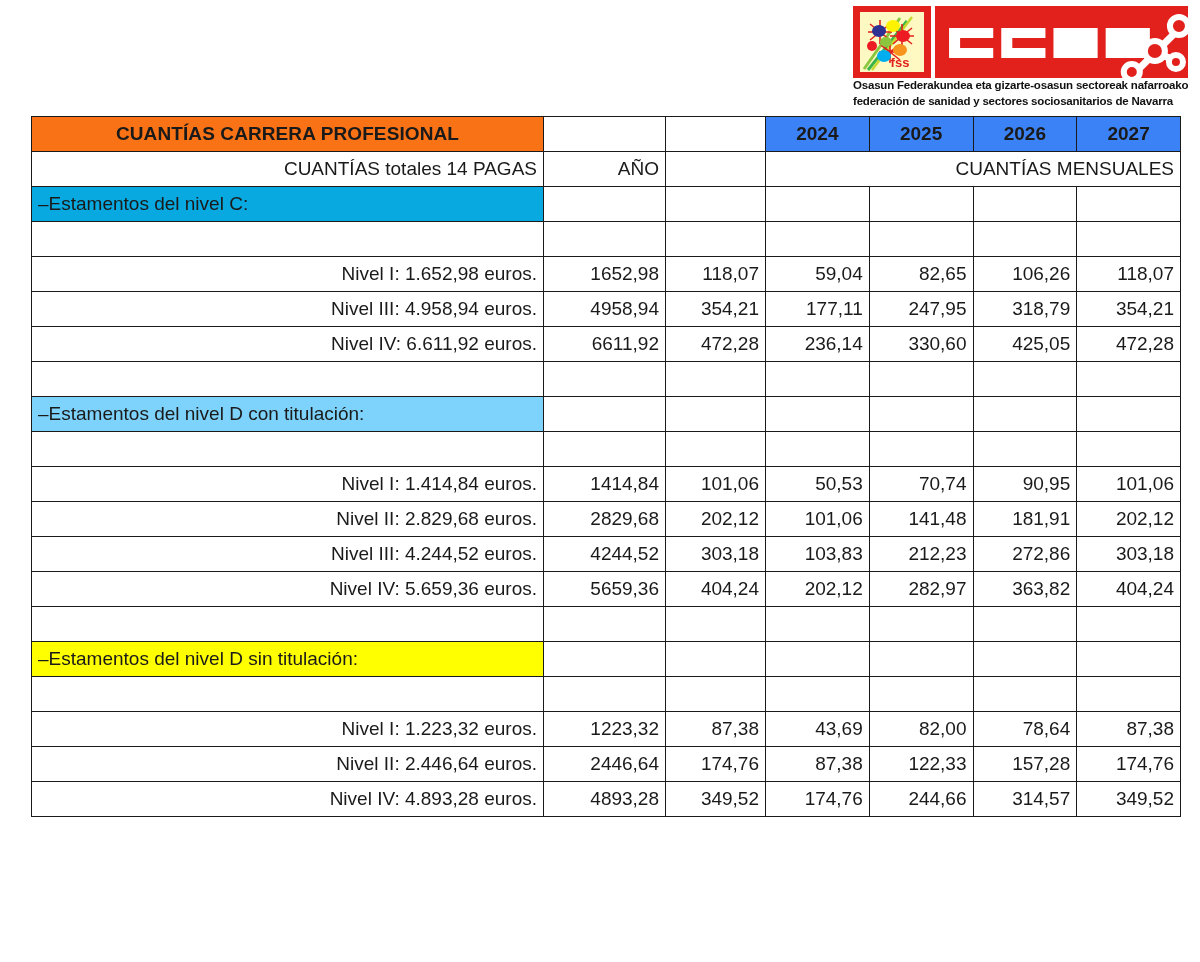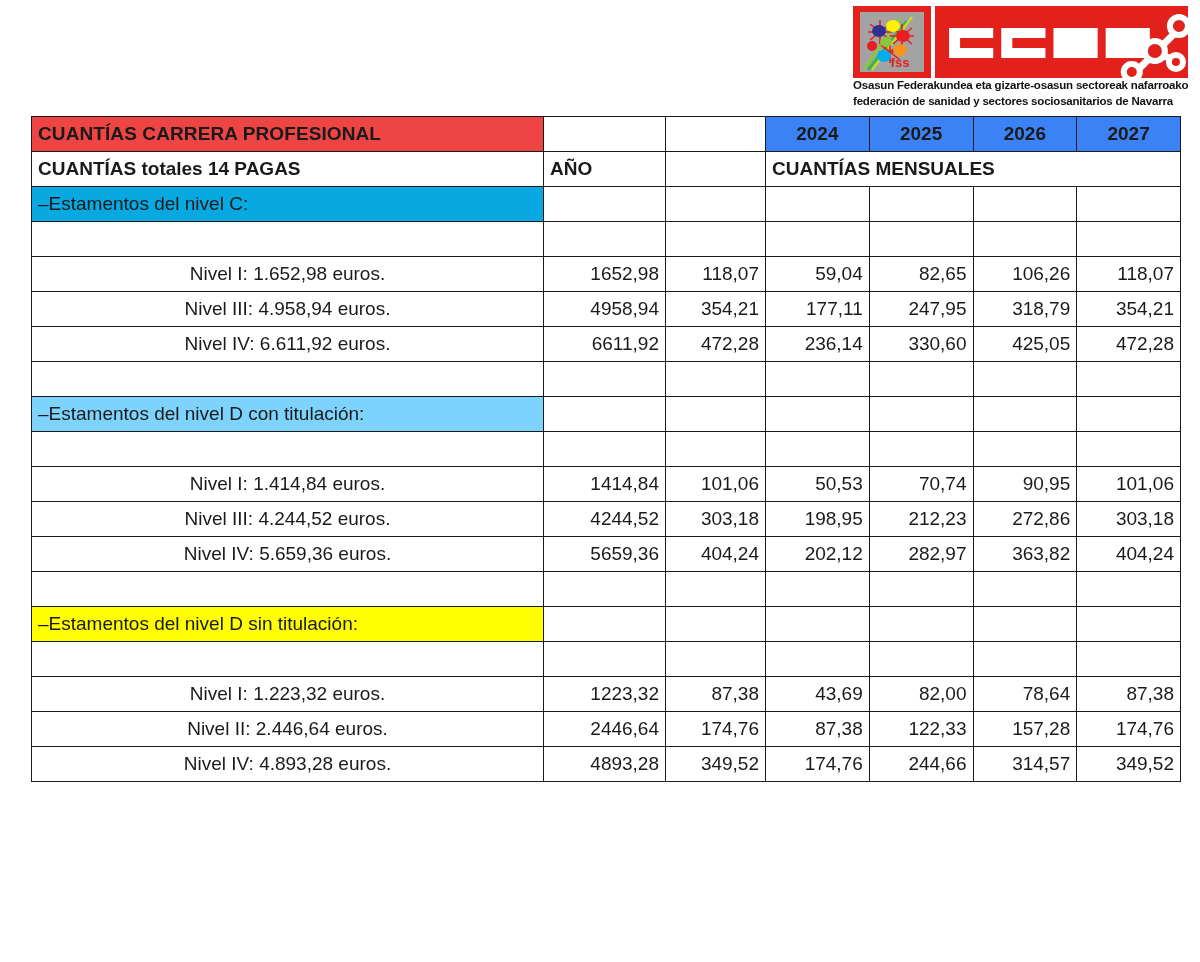--- a/index.html
+++ b/index.html
@@ -29,21 +29,21 @@
   }
   .fss-mark {
     width: 78px; height: 72px;
     background: #E2211C;
     position: relative;
     flex: 0 0 auto;
   }
   .fss-inner {
     position: absolute;
     left: 7px; top: 6px; right: 7px; bottom: 6px;
-    background: #a3a3a3;
+    background: #fef9c3;
     overflow: hidden;
   }
   .fss-inner svg { display: block; width: 100%; height: 100%; }
   .ccoo-mark {
     flex: 1 1 auto;
     height: 72px;
     background: #E2211C;
     margin-left: 4px;
     position: relative;
     overflow: hidden;
@@ -82,50 +82,50 @@
     overflow: hidden;
     white-space: nowrap;
   }
   
   col.c-desc  { width: 512px; }
   col.c-anio  { width: 122px; }
   col.c-100a  { width: 100px; }
   col.c-yr    { width: 103.75px; }
 
   .hdr-red {
-    background: #ef4444;
+    background: #f97316;
     font-weight: bold;
     font-size: 21px;
-    text-align: left;
+    text-align: center;
     letter-spacing: 0.1px;
   }
   .hdr-gray {
     background: #3b82f6;
     font-weight: bold;
     font-size: 22px;
     text-align: center;
   }
   .hdr-bold-c {
-    font-weight: bold;
+    font-weight: normal;
     font-size: 22px;
-    text-align: left;
+    text-align: right;
   }
   .hdr-pct {
     font-weight: bold;
     font-size: 21px;
     text-align: center;
   }
   .sec-label {
     font-size: 19px;
     text-align: left;
     padding-left: 4px;
     color: #161616;
   }
   .row-desc {
-    text-align: center;
+    text-align: right;
     padding-left: 16px;
     font-size: 19px;
     color: #1a1a1a;
   }
   .num {
     text-align: right;
     padding-right: 7px;
     font-size: 19px;
     color: #1a1a1a;
   }
@@ -300,24 +300,33 @@
           <tr>
             <td class="row-desc">Nivel I: 1.414,84 euros.</td>
             <td class="num">1414,84</td>
             <td class="num">101,06</td>
             <td class="num">50,53</td>
             <td class="num">70,74</td>
             <td class="num">90,95</td>
             <td class="num">101,06</td>
           </tr>
           <tr>
+            <td class="row-desc">Nivel II: 2.829,68 euros.</td>
+            <td class="num">2829,68</td>
+            <td class="num">202,12</td>
+            <td class="num">101,06</td>
+            <td class="num">141,48</td>
+            <td class="num">181,91</td>
+            <td class="num">202,12</td>
+          </tr>
+          <tr>
             <td class="row-desc">Nivel III: 4.244,52 euros.</td>
             <td class="num">4244,52</td>
             <td class="num">303,18</td>
-            <td class="num">198,95</td>
+            <td class="num">103,83</td>
             <td class="num">212,23</td>
             <td class="num">272,86</td>
             <td class="num">303,18</td>
           </tr>
           <tr>
             <td class="row-desc">Nivel IV: 5.659,36 euros.</td>
             <td class="num">5659,36</td>
             <td class="num">404,24</td>
             <td class="num">202,12</td>
             <td class="num">282,97</td>

